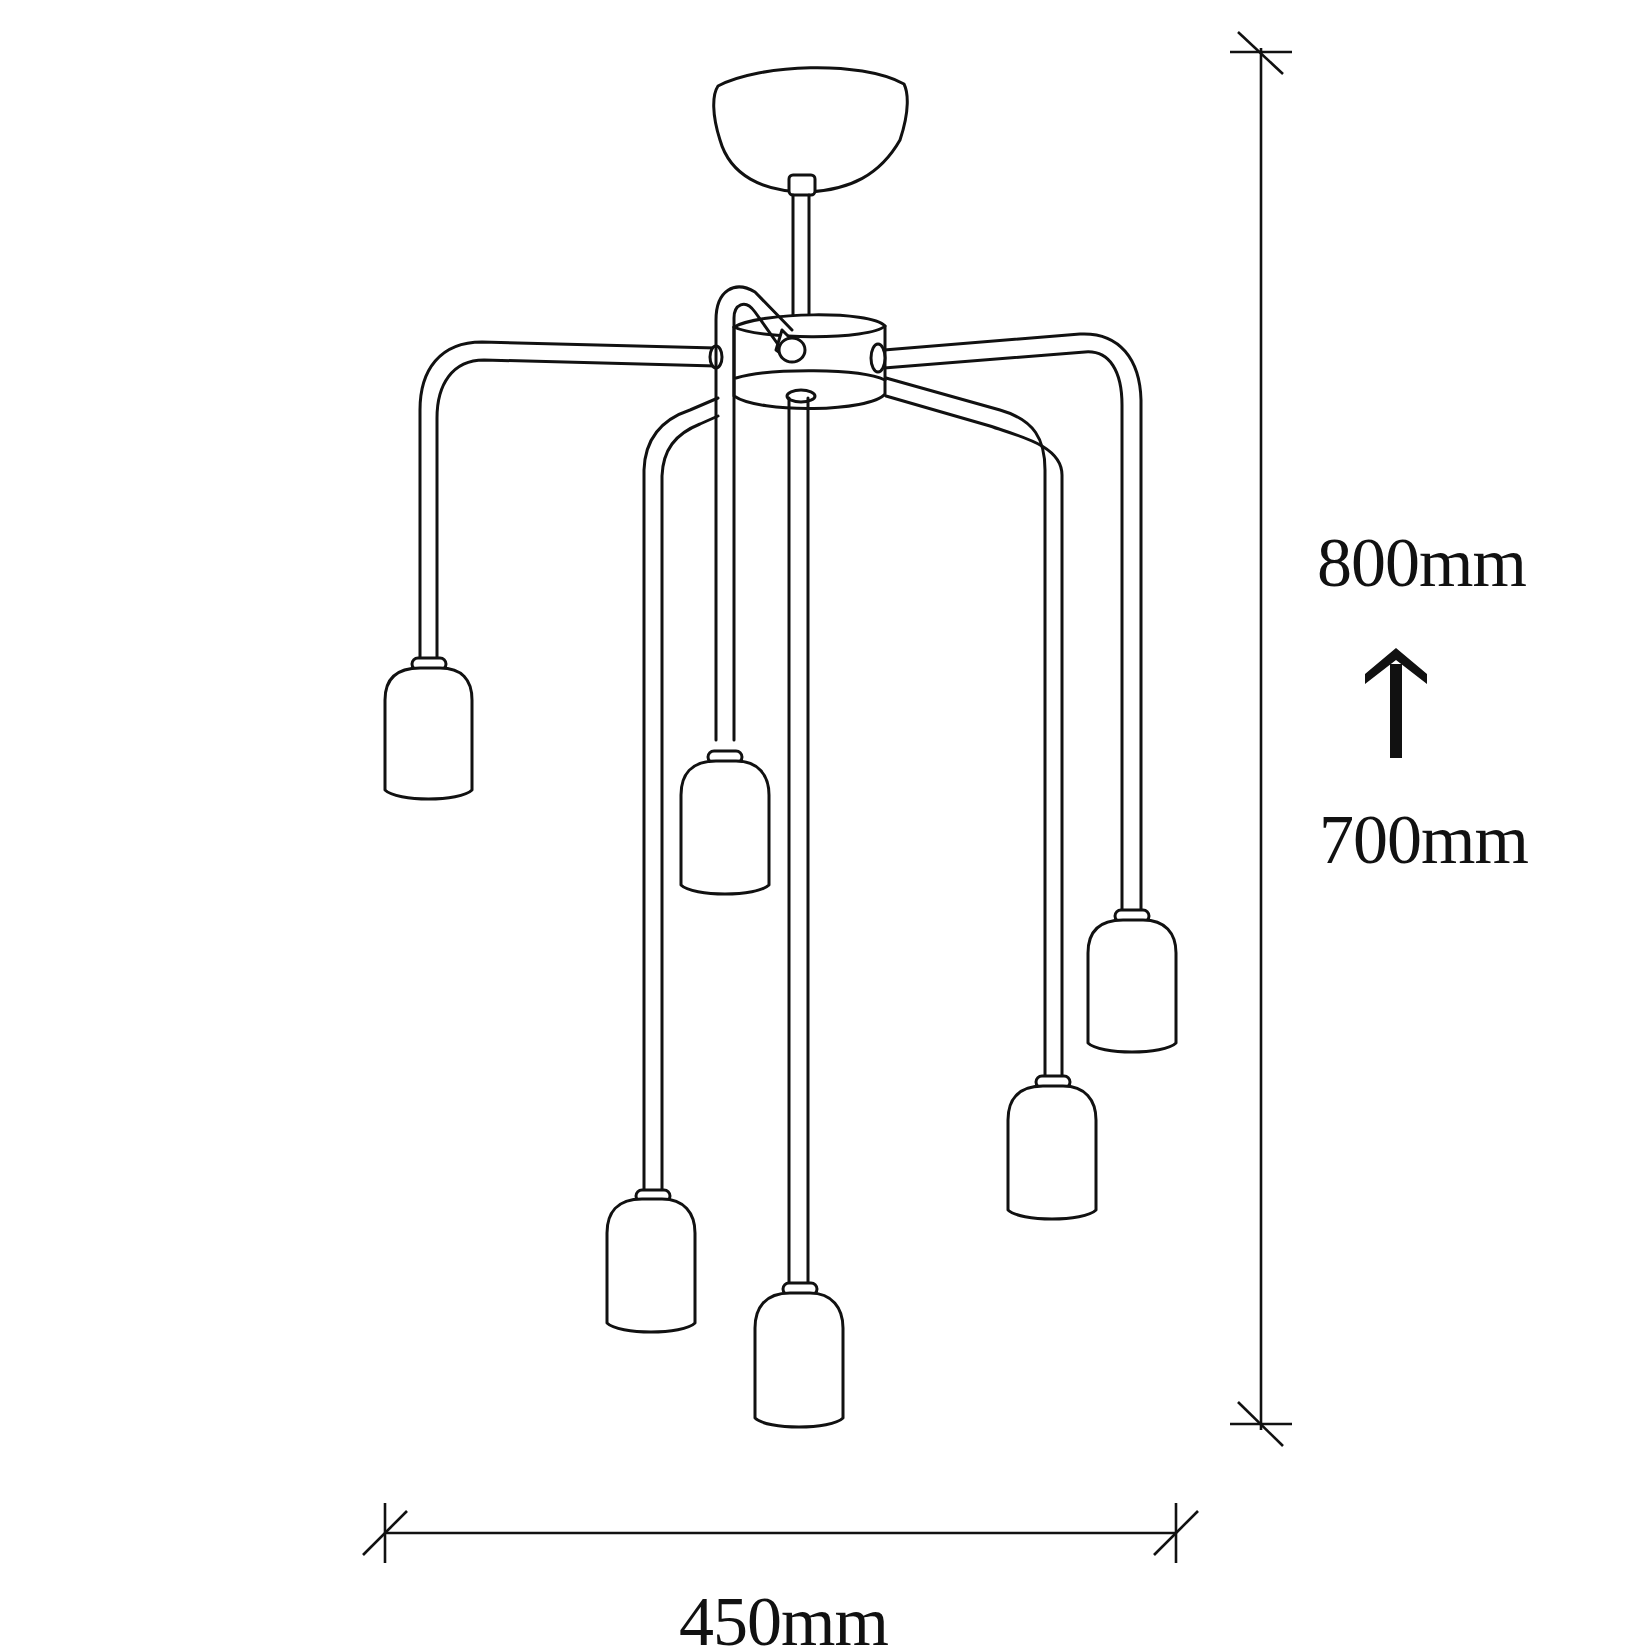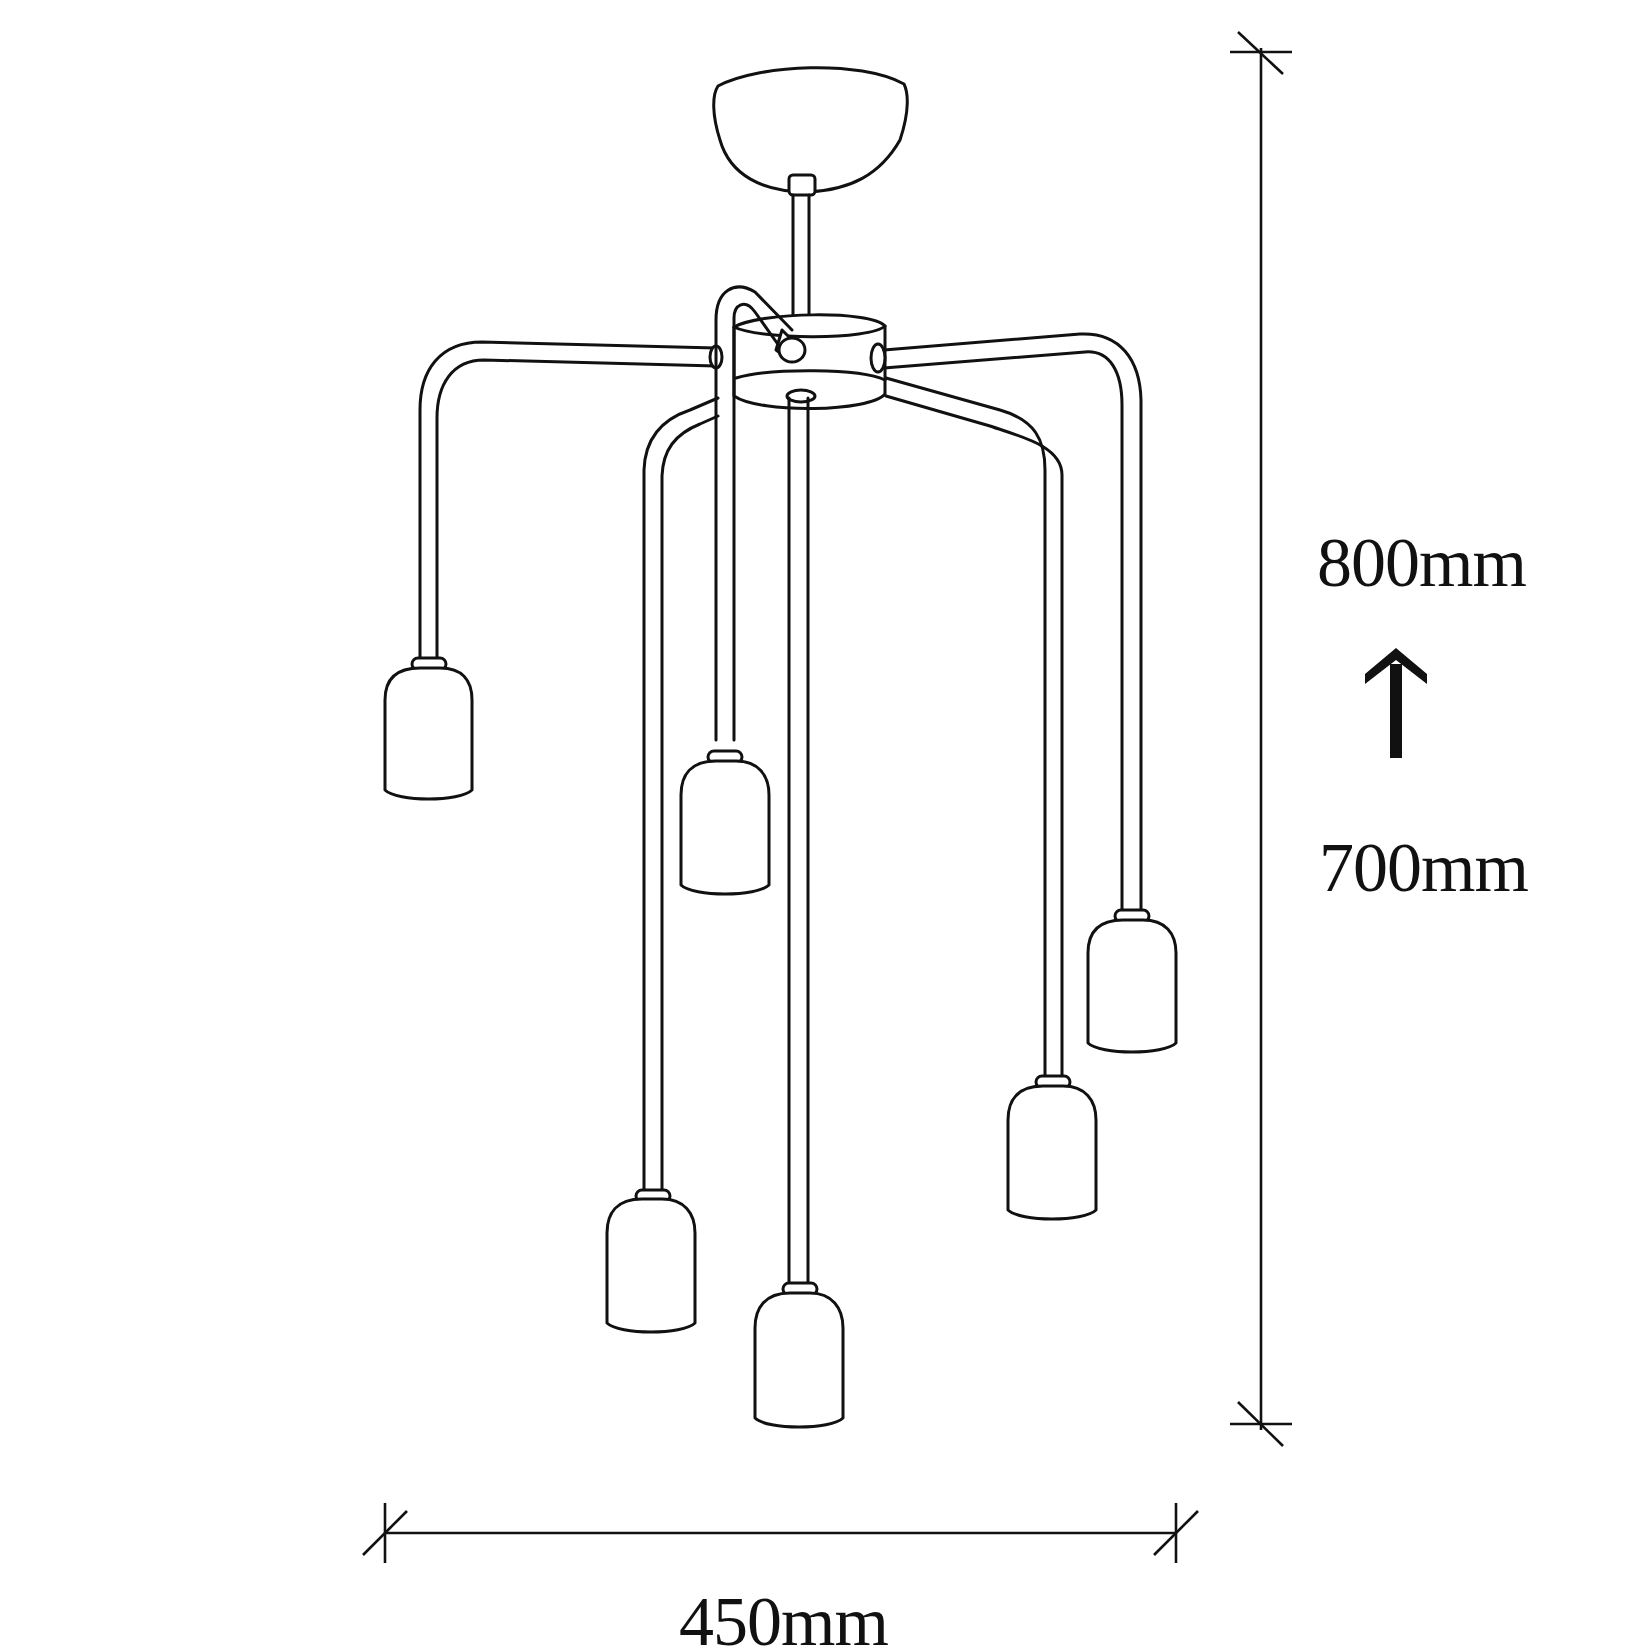--- a/index.html
+++ b/index.html
@@ -107,14 +107,14 @@
     <line class="dim" x1="1154" y1="1555" x2="1198" y2="1511"></line>
   </g>
 
   <g>
     <rect x="1390" y="664" width="12" height="94" fill="#111111"></rect>
     <polygon points="1396,648 1427,674 1427,684 1396,660 1365,684 1365,674" fill="#111111"></polygon>
   </g>
 </svg>
 
 <div class="label" style="left:1317px; top:528px;">800mm</div>
-<div class="label" style="left:1319px; top:805px;margin-top:28px;">700mm</div>
+<div class="label" style="left:1319px; top:805px;">700mm</div>
 <div class="label" style="left:679px; top:1553px;margin-top:34px;">450mm</div>
 
 </body></html>

